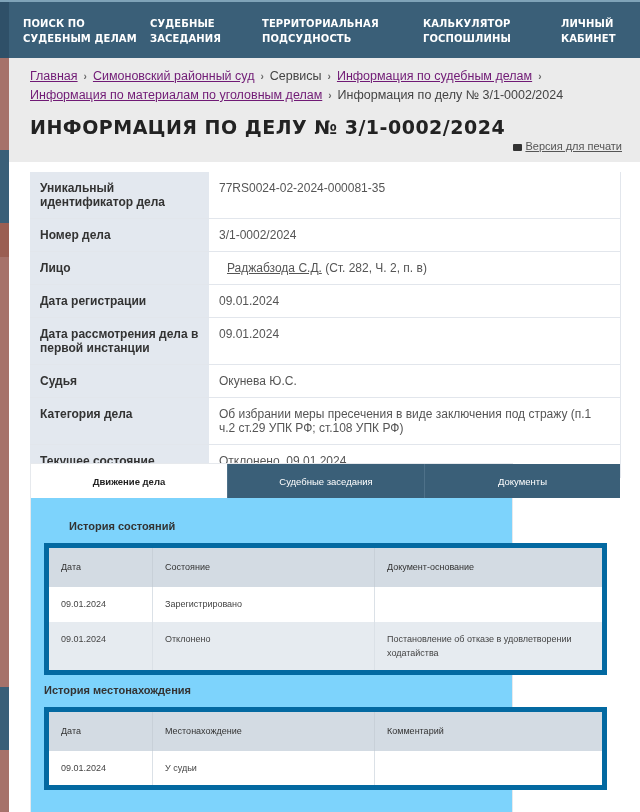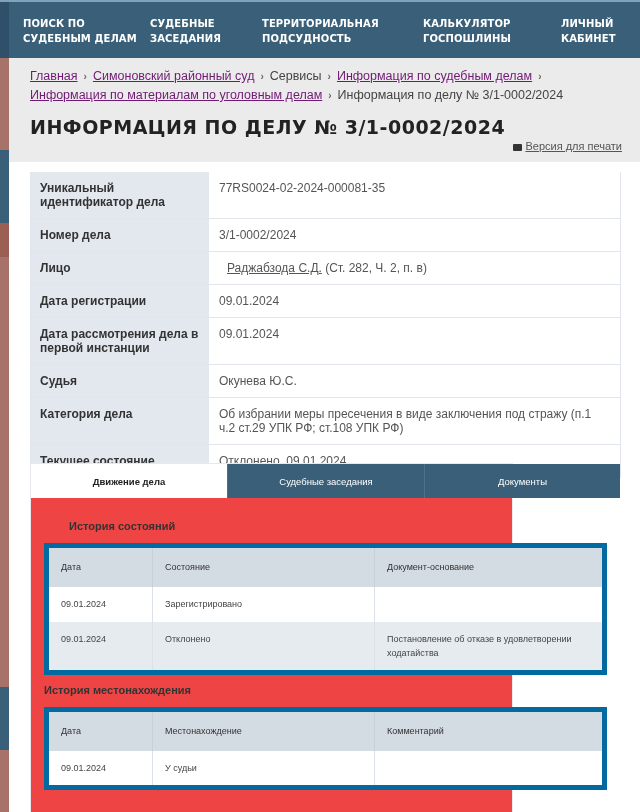--- a/index.html
+++ b/index.html
@@ -20,21 +20,21 @@
   .page-title { position: absolute; left: 21px; top: 58px; font-size: 19px; font-weight: bold; color: #222; letter-spacing: 0.5px; font-family: "DejaVu Sans", sans-serif; }
   .print-link { position: absolute; right: 18px; top: 62px; font-size: 11px; color: #555; text-decoration: underline; font-family: "Liberation Sans", sans-serif; margin-top: 20px; }
   .print-link .icon { display: inline-block; width: 9px; height: 7px; margin-right: 3px; vertical-align: -1px; background: #333; border-radius: 1px; position: relative; text-decoration: none; }
 
   .info-table { position: absolute; left: 30px; top: 172px; width: 591px; border-collapse: collapse; font-size: 12px; font-family: "Liberation Sans", sans-serif; }
   .info-table td { border-bottom: 1px solid #e2e6ec; padding: 9px 10px 9px 10px; vertical-align: top; line-height: 14px; }
   .info-table td.k { width: 179px; background: #e3e8ef; color: #333; font-weight: bold; }
   .info-table td.v { background: #fff; color: #555; border-right: 1px solid #e2e6ec; }
   .info-table a { color: #555; text-decoration: underline; margin-left: 8px; }
 
-  .tabs-box { position: absolute; left: 30px; top: 463px; width: 483px; height: 349px; border: 1px solid #e6e9ed; border-bottom: none; background: #ef4444; }
+  .tabs-box { position: absolute; left: 30px; top: 463px; width: 483px; height: 349px; border: 1px solid #e6e9ed; border-bottom: none; background: #7dd3fc; }
   .tabs { position: absolute; left: 0; top: 0; width: 589px; height: 34px; display: flex; }
   .tab { height: 34px; display: flex; align-items: center; justify-content: center; font-size: 9.5px; font-family: "Liberation Sans", sans-serif; color: #fff; background: #3a5f78; border-left: 1px solid #4e7189; }
   .tab.active { background: #fff; color: #222; font-weight: bold; border-left: none; }
 
   .section-title { position: absolute; left: 13px; font-size: 11px; font-weight: bold; color: #333; font-family: "Liberation Sans", sans-serif; }
 
   .hist-table { position: absolute; left: 13px; width: 563px; border-collapse: collapse; font-size: 9px; font-family: "Liberation Sans", sans-serif; border: 5px solid #0369a1; }
   .hist-table th { background: #d3dbe3; text-align: left; font-weight: normal; color: #333; padding: 0 12px; height: 41px; border-right: 1px solid #c8d0d8; }
   .hist-table td { padding: 10px 12px; vertical-align: top; color: #444; line-height: 14px; border-right: 1px solid #dbe1e7; }
   .hist-table tr.odd td { background: #fff; }

